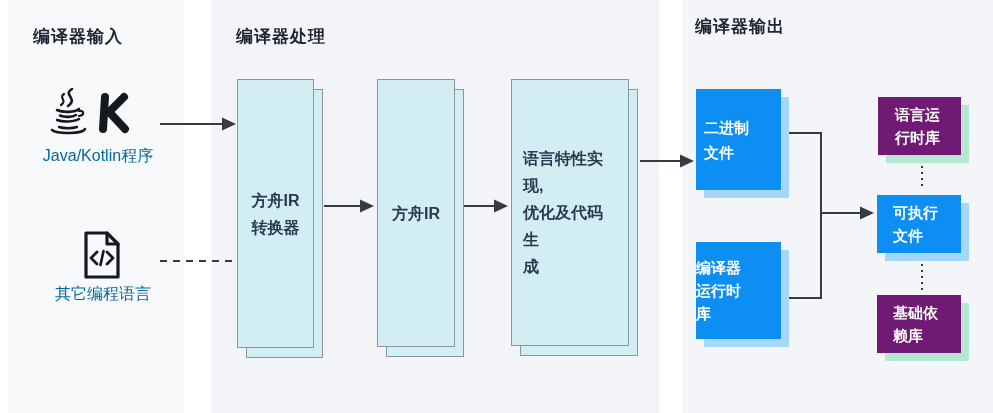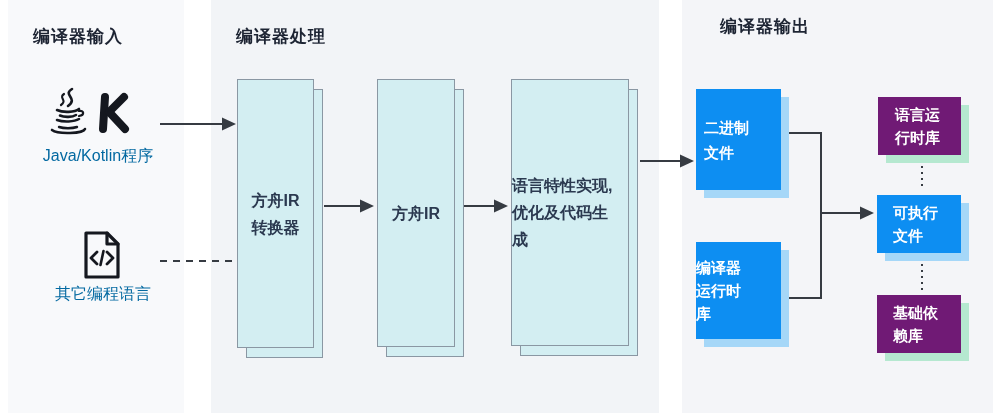--- a/index.html
+++ b/index.html
@@ -10,37 +10,37 @@
   .panel-process{left:203px;width:448px;background:#f2f4f7;}
   .panel-output{left:674px;width:319px;background:#f4f5f8;}
   .section-title{position:absolute;font-size:17px;font-weight:700;color:#1d2433;letter-spacing:1px;white-space:nowrap;}
   .lbl{position:absolute;font-size:15px;color:#0369a1;text-align:center;white-space:nowrap;}
   svg.icon{position:absolute;}
   #wires{position:absolute;left:0;top:0;z-index:3;}
   .stack-back,.stack-front{position:absolute;background:#d3eef2;border:1.5px solid #8a97a3;box-sizing:border-box;}
   .stack-front{z-index:5;display:flex;align-items:center;justify-content:center;}
   .stack-back{z-index:4;}
   .cyan-text{font-size:16px;font-weight:600;color:#2b3950;line-height:27px;text-align:center;}
-  .cyan-text.left{text-align:left;width:100%;padding:0 0;box-sizing:border-box;}
+  .cyan-text.left{text-align:left;width:100%;padding:0 11px;box-sizing:border-box;}
   .node{position:absolute;z-index:5;display:flex;flex-direction:column;justify-content:center;box-sizing:border-box;color:#ffffff;font-size:15px;font-weight:700;line-height:23px;}
   .node.blue{background:#0d8ef2;box-shadow:8px 8px 0 0 #a5d7f8;}
   .node.green{background:#701a75;box-shadow:8px 8px 0 0 #b5e8d0;}
 </style>
 </head>
 <body>
 
 <div id="stage">
 
   <div class="panel panel-input"></div>
   <div class="panel panel-process"></div>
   <div class="panel panel-output"></div>
 
   <div class="section-title" style="left:25px;top:25px;">编译器输入</div>
   <div class="section-title" style="left:228px;top:25px;">编译器处理</div>
-  <div class="section-title" style="left:712px;top:15px;">编译器输出</div>
+  <div class="section-title" style="left:687px;top:15px;">编译器输出</div>
 
   <svg class="icon" style="left:40px;top:87px;" width="40" height="50" viewBox="0 0 40 50" fill="none" stroke="#15181f" stroke-linecap="round">
     <path d="M24 2 C14 8 31 11 20 19" stroke-width="2.6"></path>
     <path d="M16 7 C10 11 20 13 13 18" stroke-width="2.2"></path>
     <path d="M9 23 a13 5 0 0 0 22 -1" stroke-width="2.6"></path>
     <path d="M12 28.5 a10 4 0 0 0 16 -0.5" stroke-width="2.6"></path>
     <path d="M9 33 a14 5 0 0 0 22 -1" stroke-width="2.6"></path>
     <path d="M31 24 c5 -1 6 4 0 5" stroke-width="2.2"></path>
     <path d="M11 40 a12 3.5 0 0 0 18 0" stroke-width="2.4"></path>
     <path d="M4 43 a17 4.5 0 0 0 33 -1" stroke-width="2.6"></path>

